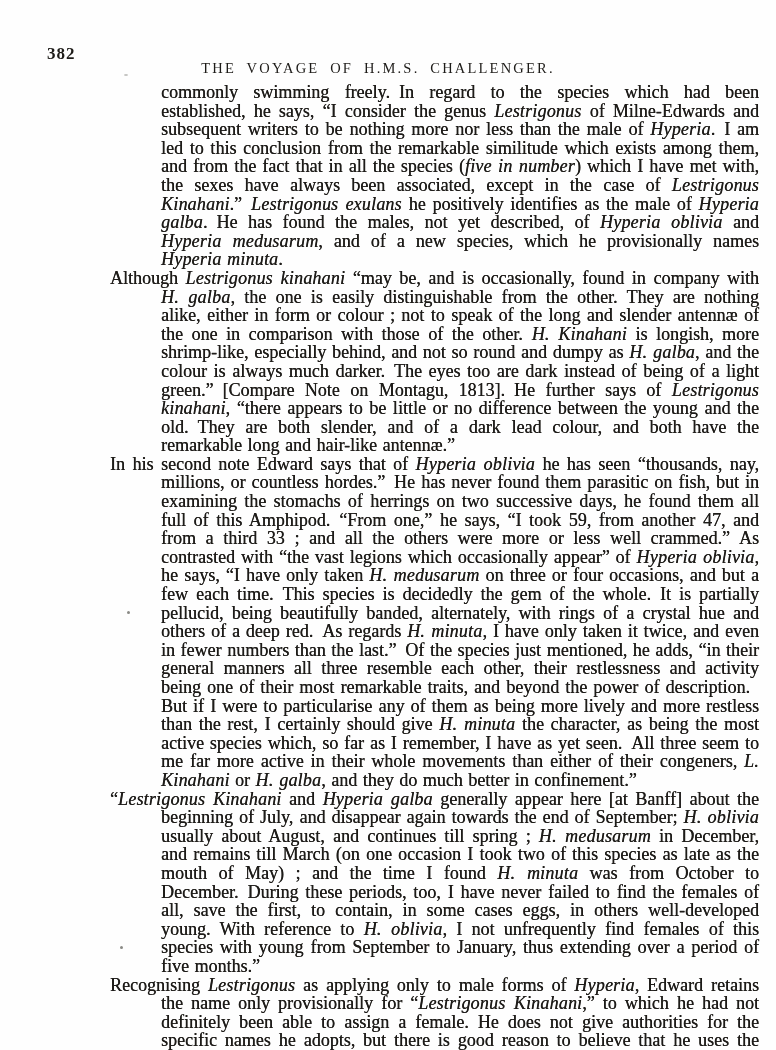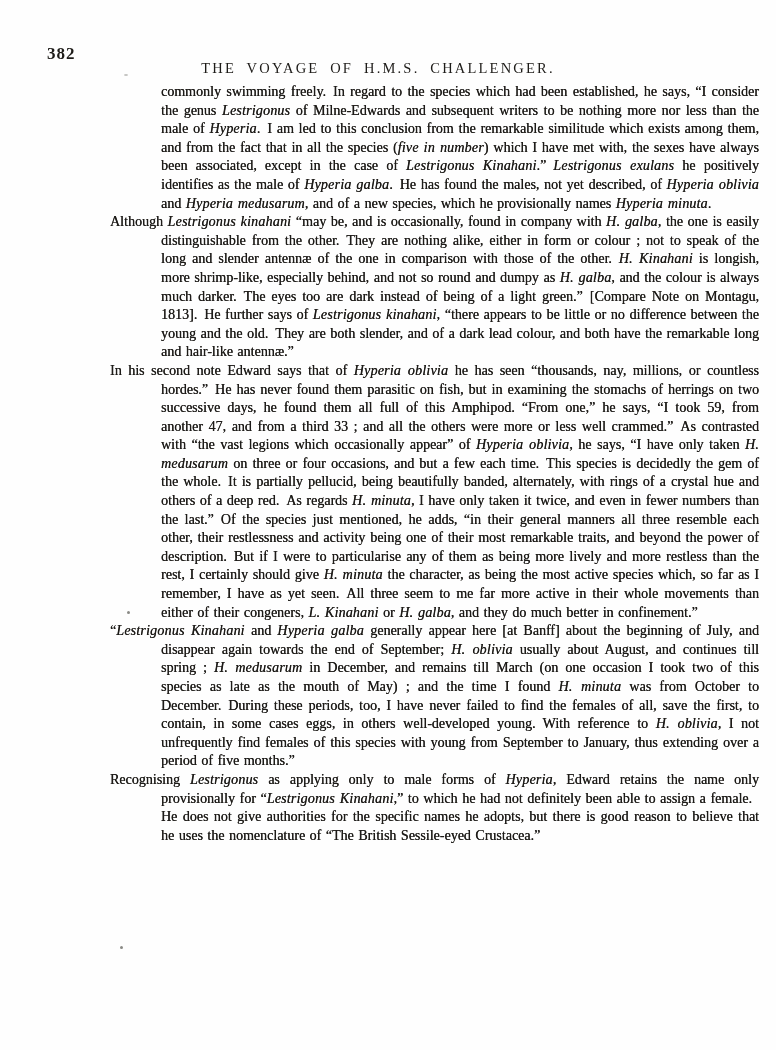--- a/index.html
+++ b/index.html
@@ -38,21 +38,21 @@
     white-space: nowrap;
   }
   .page-body {
     position: absolute;
     left: 161px;
     top: 83px;
     width: 598px;
   }
   .para {
     margin: 0;
-    font-size: 14px;
+    font-size: 18px;
     line-height: 18.6px;
     text-align: justify;
     word-spacing: 1px;
     text-shadow: 0.25px 0 0 currentColor;
   }
   .para.hang {
     text-indent: -51px;
     font-family: Liberation Serif, serif;
   }
   .para i {

